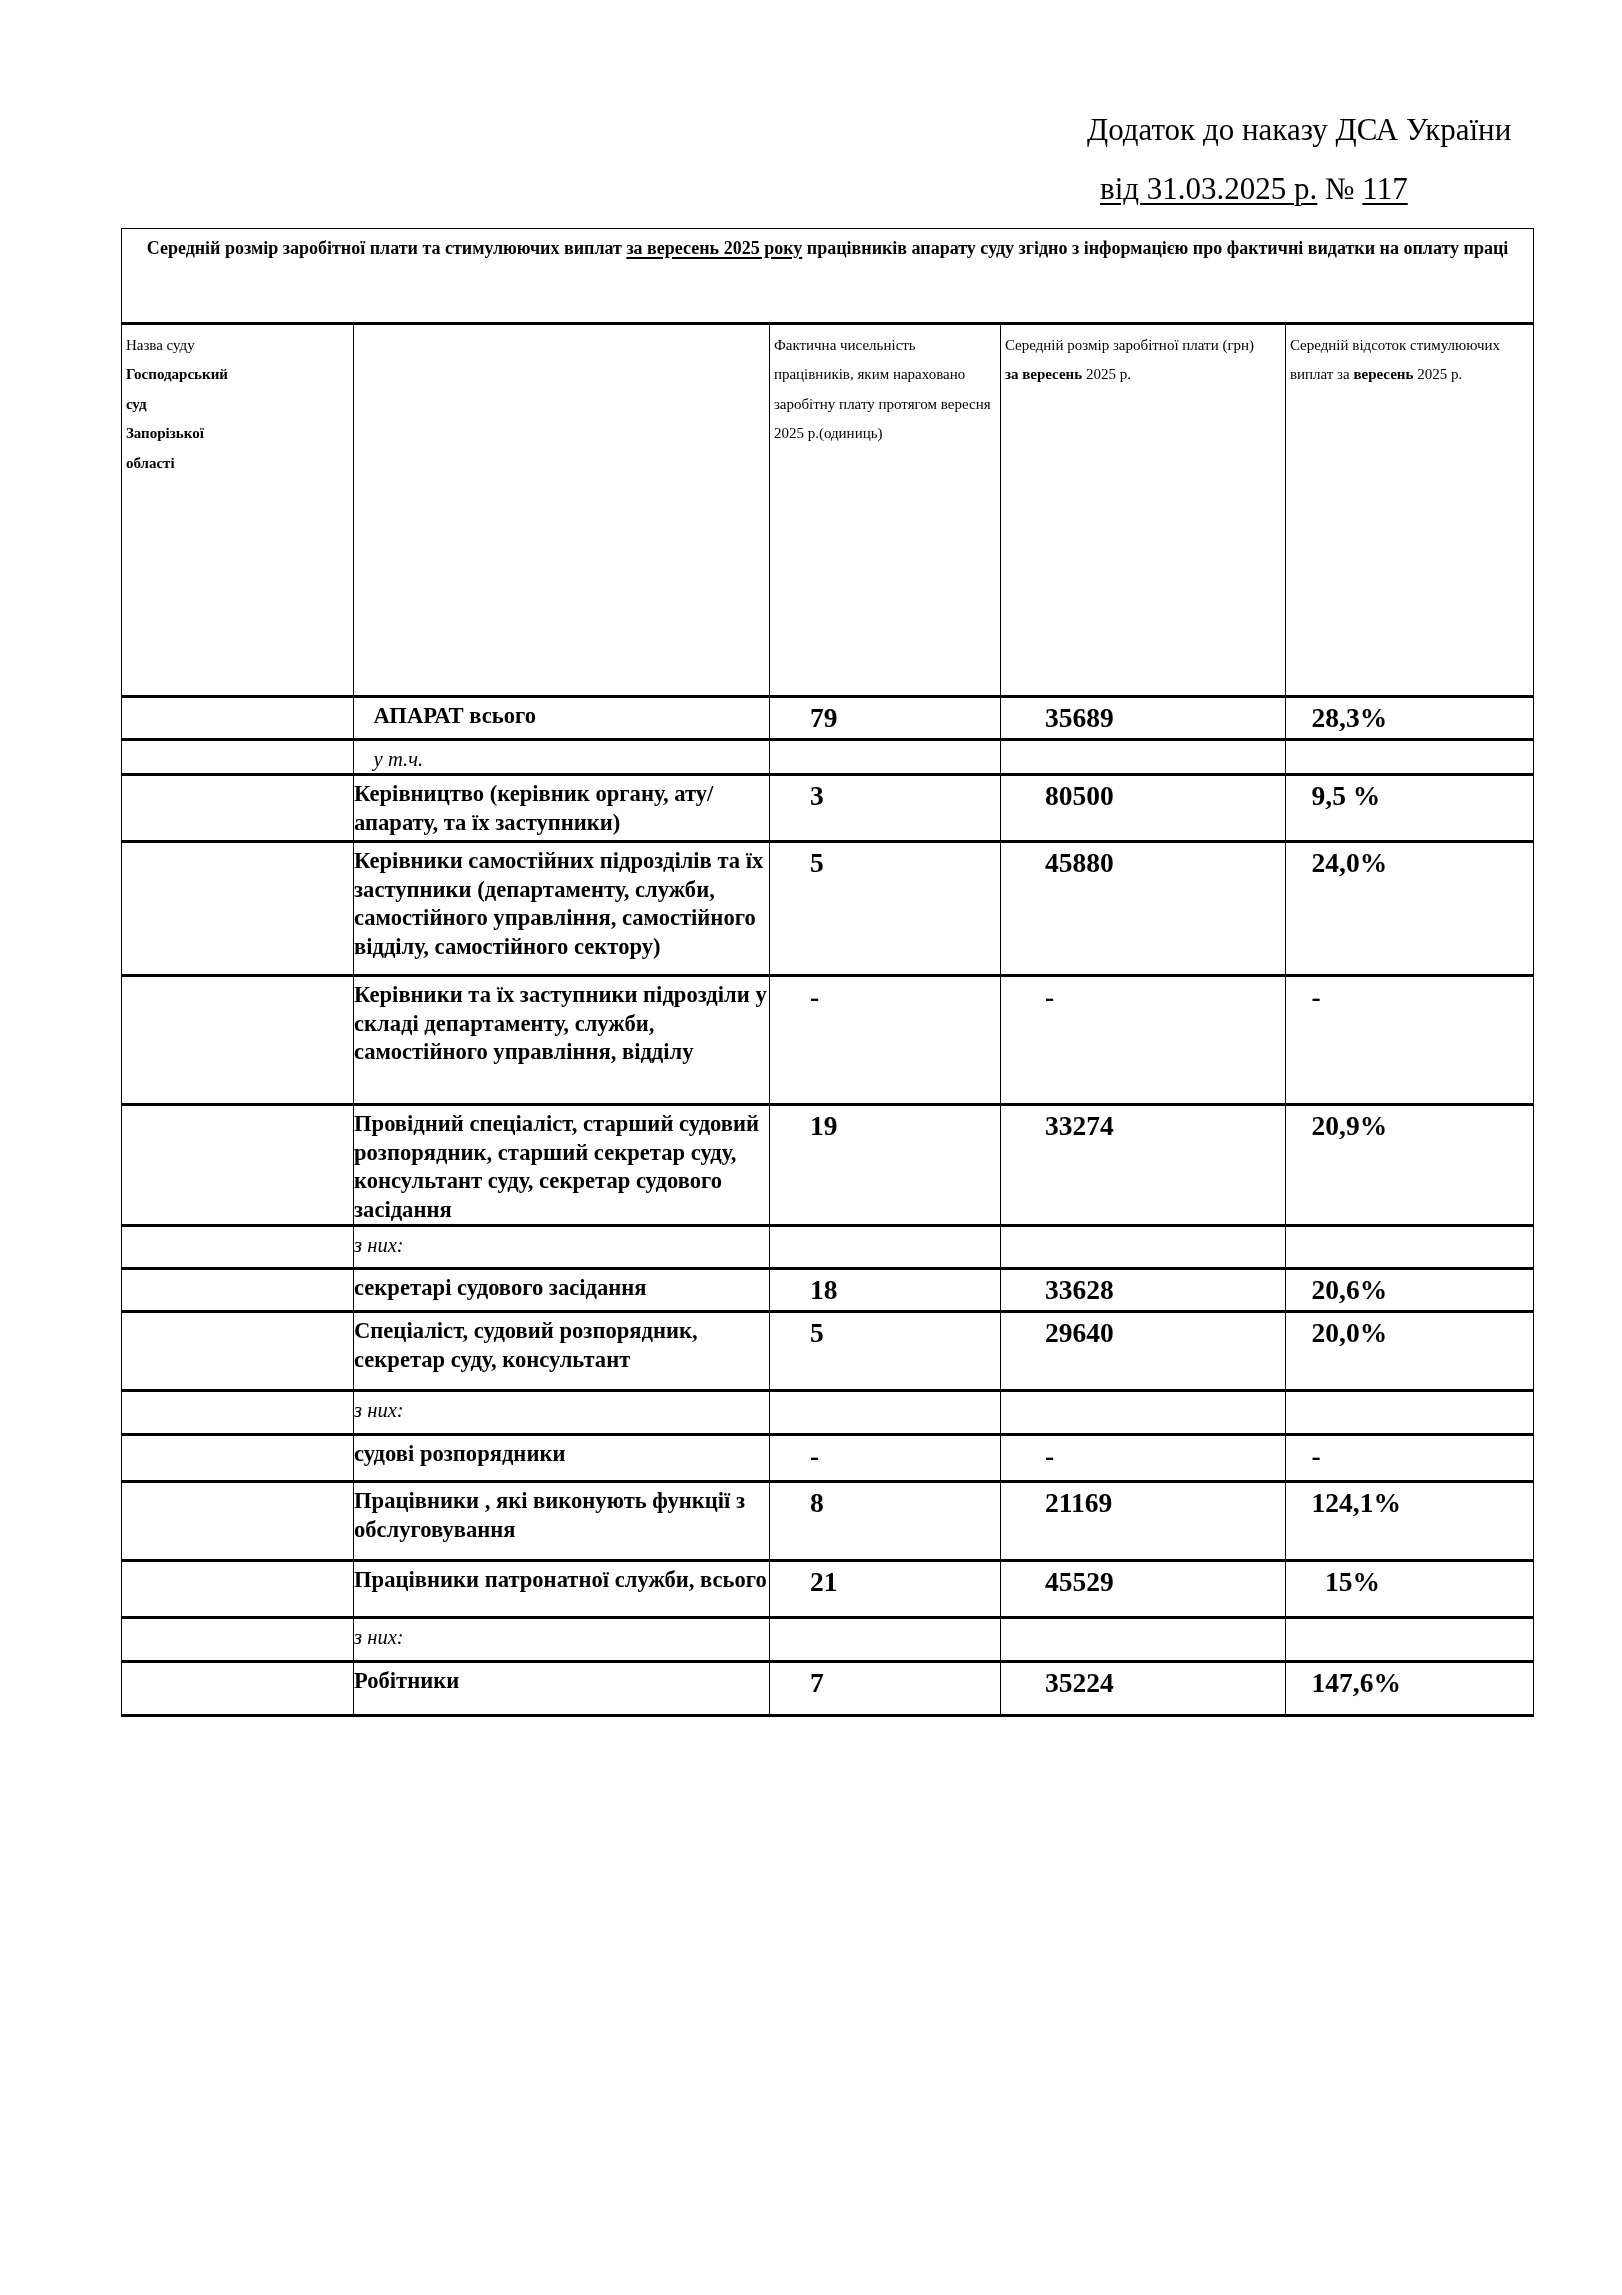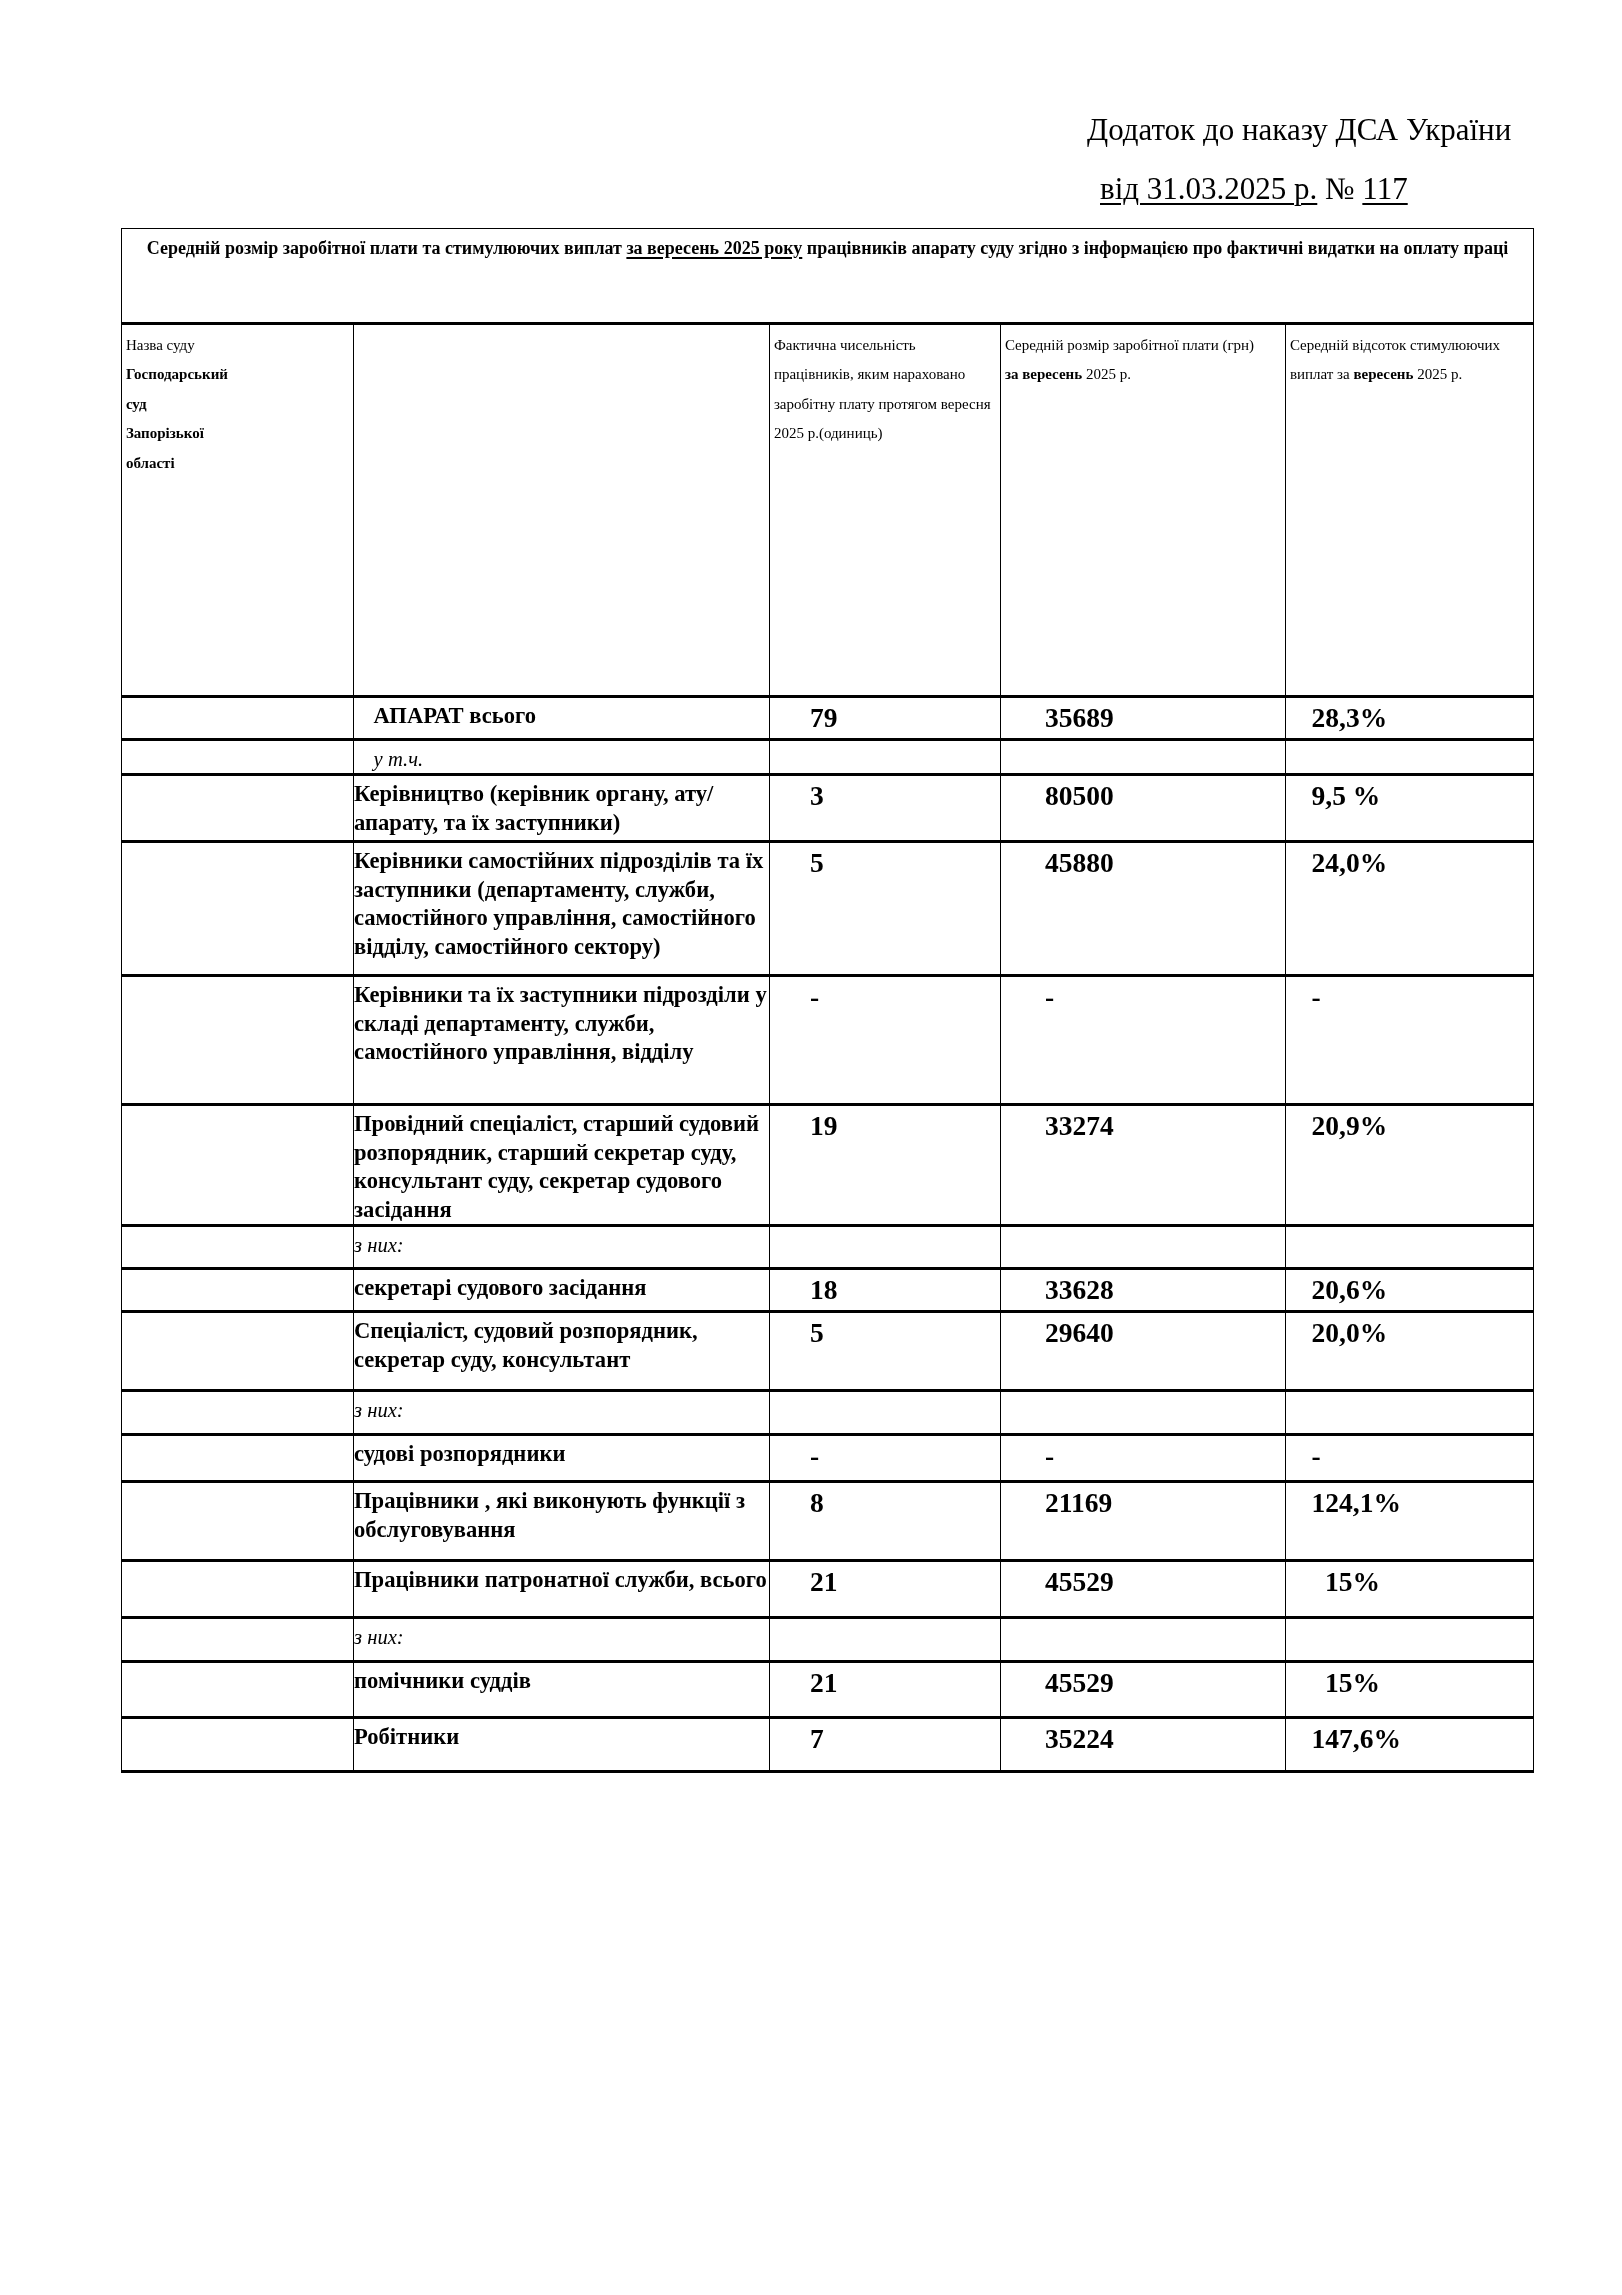--- a/index.html
+++ b/index.html
@@ -169,27 +169,20 @@
     <td class="num c-avg">45529</td>
     <td class="num c-pct shift">15%</td>
   </tr>
   <tr class="thick" style="height:44px">
     <td></td>
     <td class="lbl ital">з них:</td>
     <td></td>
         <td></td>
         <td></td>
   </tr>
-  <tr class="thick" style="height:56px">
-    <td></td>
-    <td class="lbl">помічники суддів</td>
-    <td class="num c-count">21</td>
-    <td class="num c-avg">45529</td>
-    <td class="num c-pct shift">15%</td>
-  </tr>
   <tr class="thick" style="height:54px">
     <td style="border-bottom-width:3.4px"></td>
     <td class="lbl" style="border-bottom-width:3.4px">Робітники</td>
     <td class="num c-count" style="border-bottom-width:3.4px">7</td>
     <td class="num c-avg" style="border-bottom-width:3.4px">35224</td>
     <td class="num c-pct" style="border-bottom-width:3.4px">147,6%</td>
   </tr>
 </tbody>
   </table>
 

